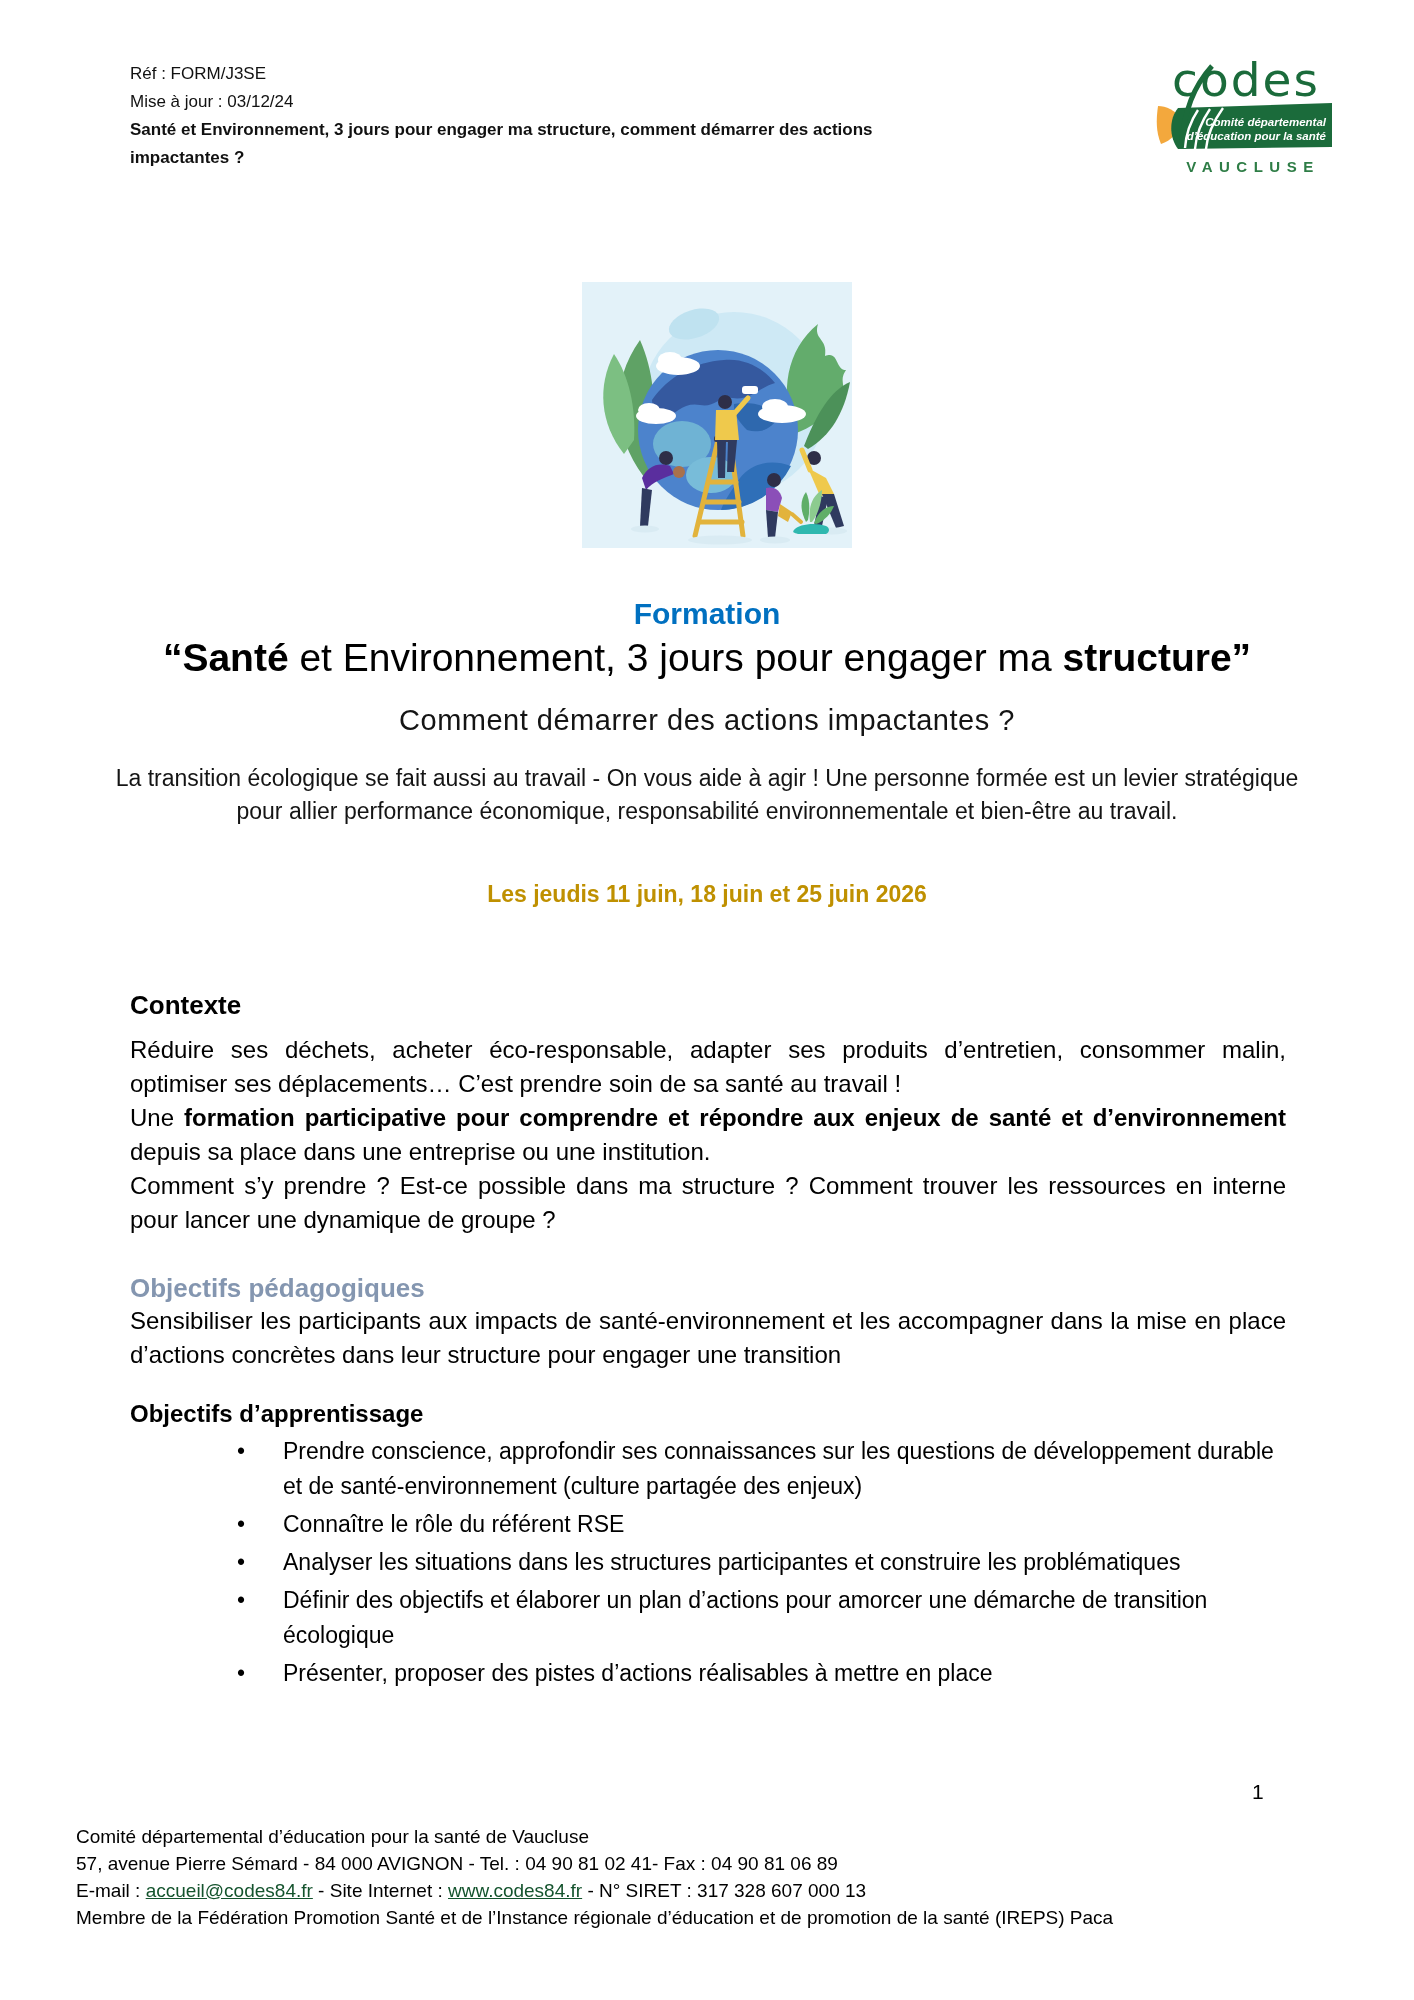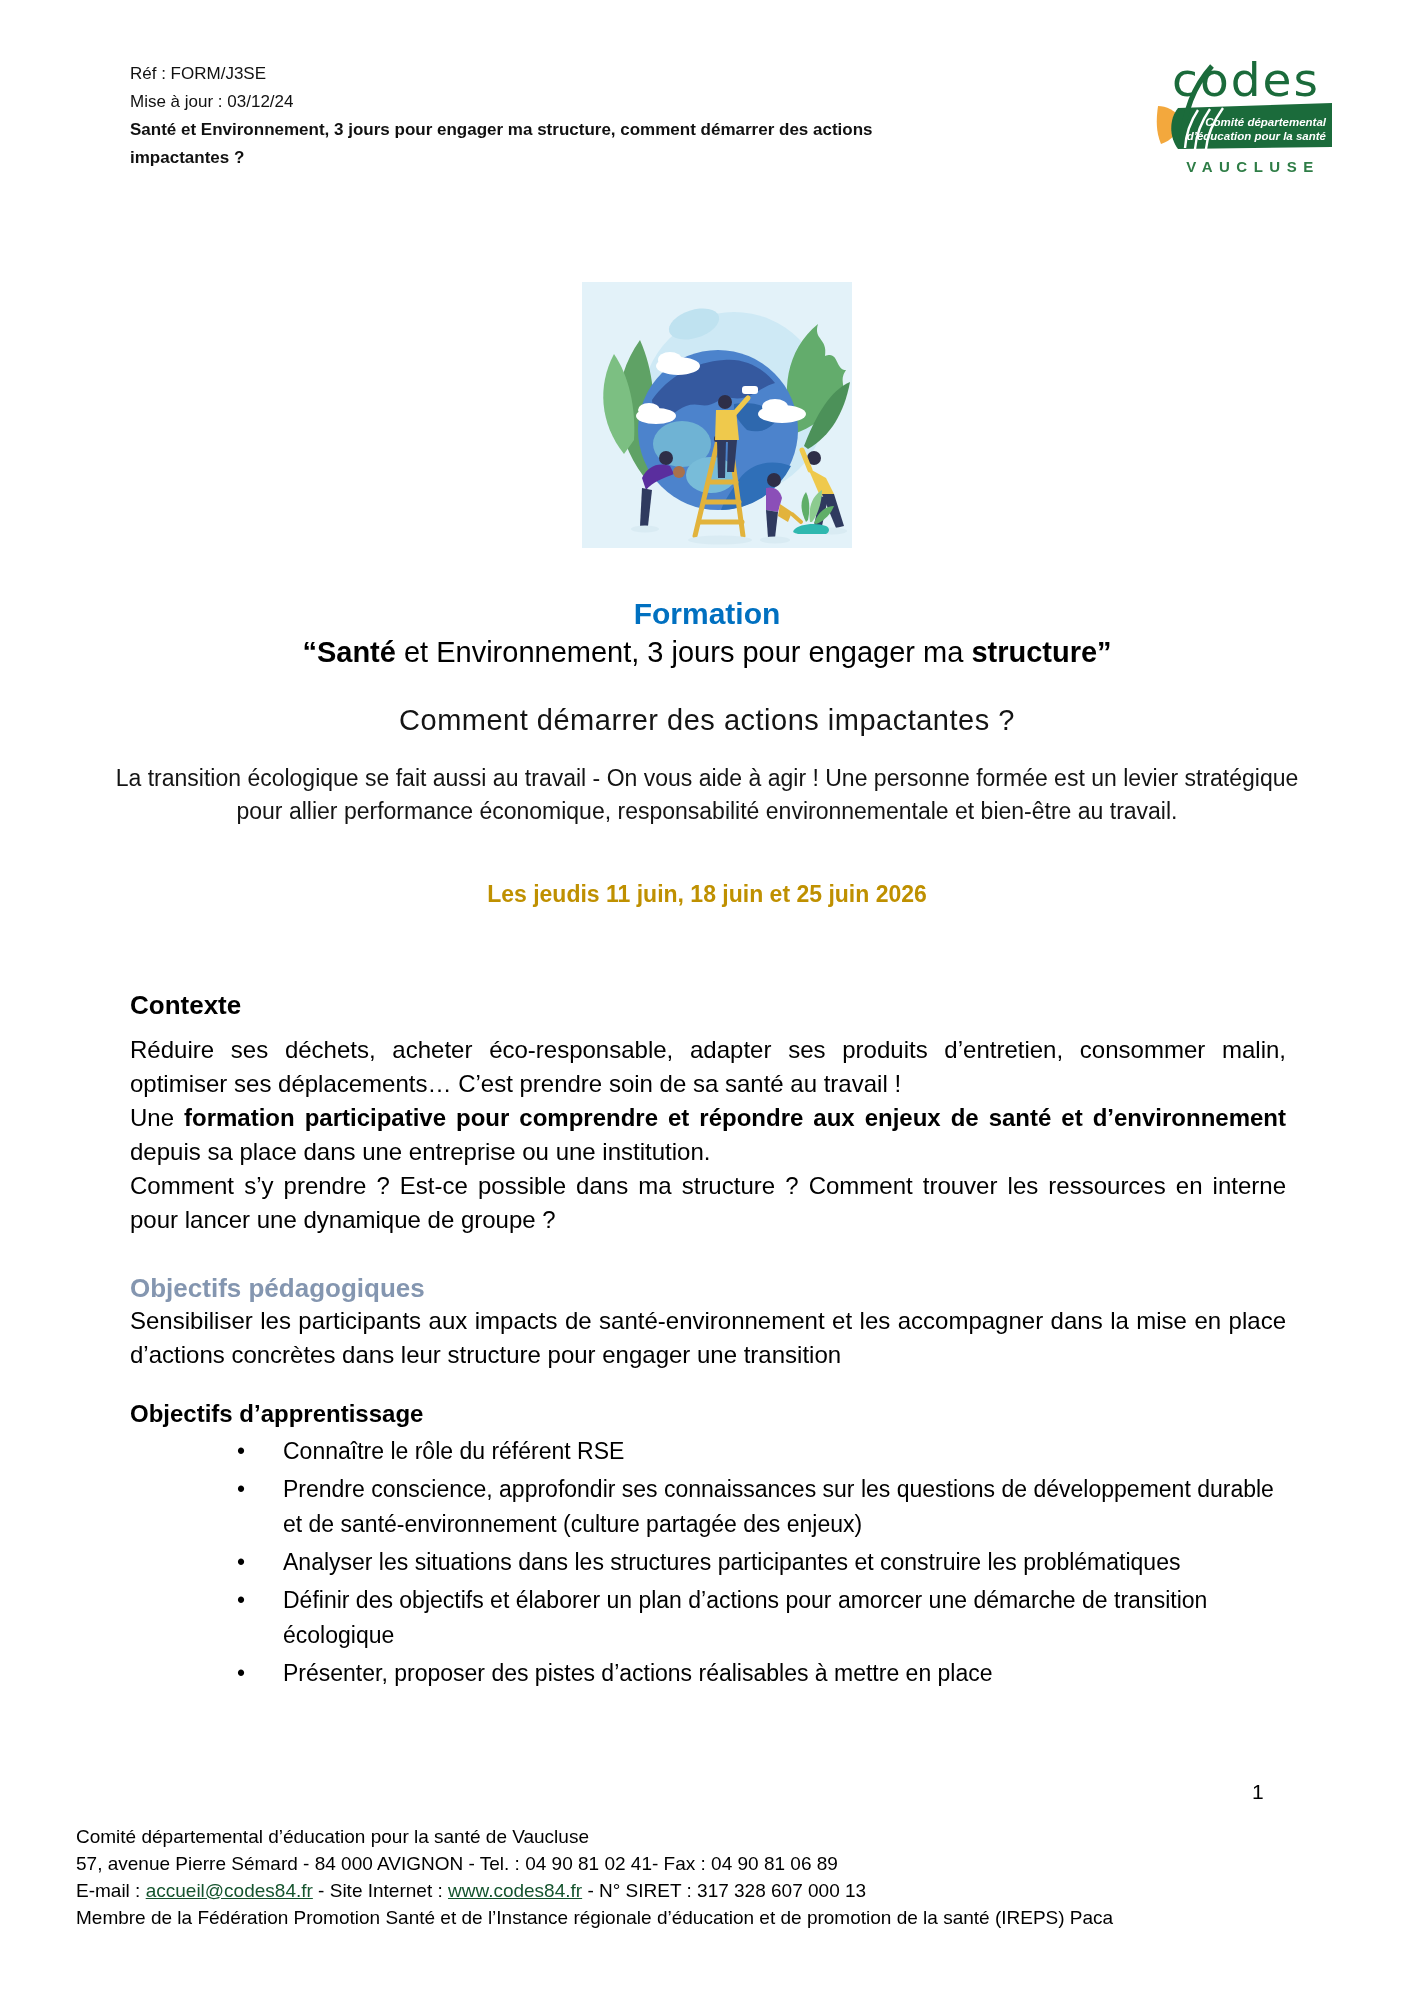--- a/index.html
+++ b/index.html
@@ -13,21 +13,21 @@
   
   .logo{position:absolute;left:1154px;top:48px;width:180px;height:132px;}
 
   
   .illu{position:absolute;left:582px;top:282px;width:270px;height:266px;}
 
   
   .kicker{position:absolute;left:0;top:597px;width:100%;text-align:center;
           font-size:30px;font-weight:bold;color:#0070C0;}
   .main-title{position:absolute;left:0;top:636px;width:100%;text-align:center;
-          font-size:29px;white-space:nowrap;color:#000;}
+          font-size:39px;white-space:nowrap;color:#000;}
   .main-title .b{font-weight:bold;}
   .subtitle{position:absolute;left:0;top:704px;width:100%;text-align:center;
           font-size:29px;letter-spacing:.5px;color:#141414;}
   .lead{position:absolute;left:107px;top:762px;width:1200px;text-align:center;
           font-size:23px;line-height:33px;color:#141414;}
   .dates{position:absolute;left:0;top:881px;width:100%;text-align:center;
           font-size:23px;font-weight:bold;color:#BF9000;}
 
   
   .content{position:absolute;left:130px;top:990px;width:1156px;}
@@ -178,22 +178,22 @@
     <p>Réduire ses déchets, acheter éco-responsable, adapter ses produits d’entretien, consommer malin, optimiser ses déplacements… C’est prendre soin de sa santé au travail !</p>
     <p><span>Une </span><span class="b">formation participative pour comprendre et répondre aux enjeux de santé et d’environnement</span><span> depuis sa place dans une entreprise ou une institution.</span></p>
     <p>Comment s’y prendre ? Est-ce possible dans ma structure ? Comment trouver les ressources en interne pour lancer une dynamique de groupe ?</p>
 
     <h3 class="h-slate">Objectifs pédagogiques</h3>
 
     <p>Sensibiliser les participants aux impacts de santé-environnement et les accompagner dans la mise en place d’actions concrètes dans leur structure pour engager une transition</p>
 
     <div class="h-sub2">Objectifs d’apprentissage</div>
     <ul class="goals">
+      <li>Prendre conscience, approfondir ses connaissances sur les questions de développement durable et de santé-environnement (culture partagée des enjeux)</li>
       <li>Connaître le rôle du référent RSE</li>
-      <li>Prendre conscience, approfondir ses connaissances sur les questions de développement durable et de santé-environnement (culture partagée des enjeux)</li>
       <li class="nowrap">Analyser les situations dans les structures participantes et construire les problématiques</li>
       <li>Définir des objectifs et élaborer un plan d’actions pour amorcer une démarche de transition écologique</li>
       <li>Présenter, proposer des pistes d’actions réalisables à mettre en place</li>
     </ul>
   </div>
 
   <div class="page-num">1</div>
   <div class="footer">
     <div>Comité départemental d’éducation pour la santé de Vaucluse</div>
     <div>57, avenue Pierre Sémard - 84 000 AVIGNON - Tel. : 04 90 81 02 41- Fax : 04 90 81 06 89</div>

